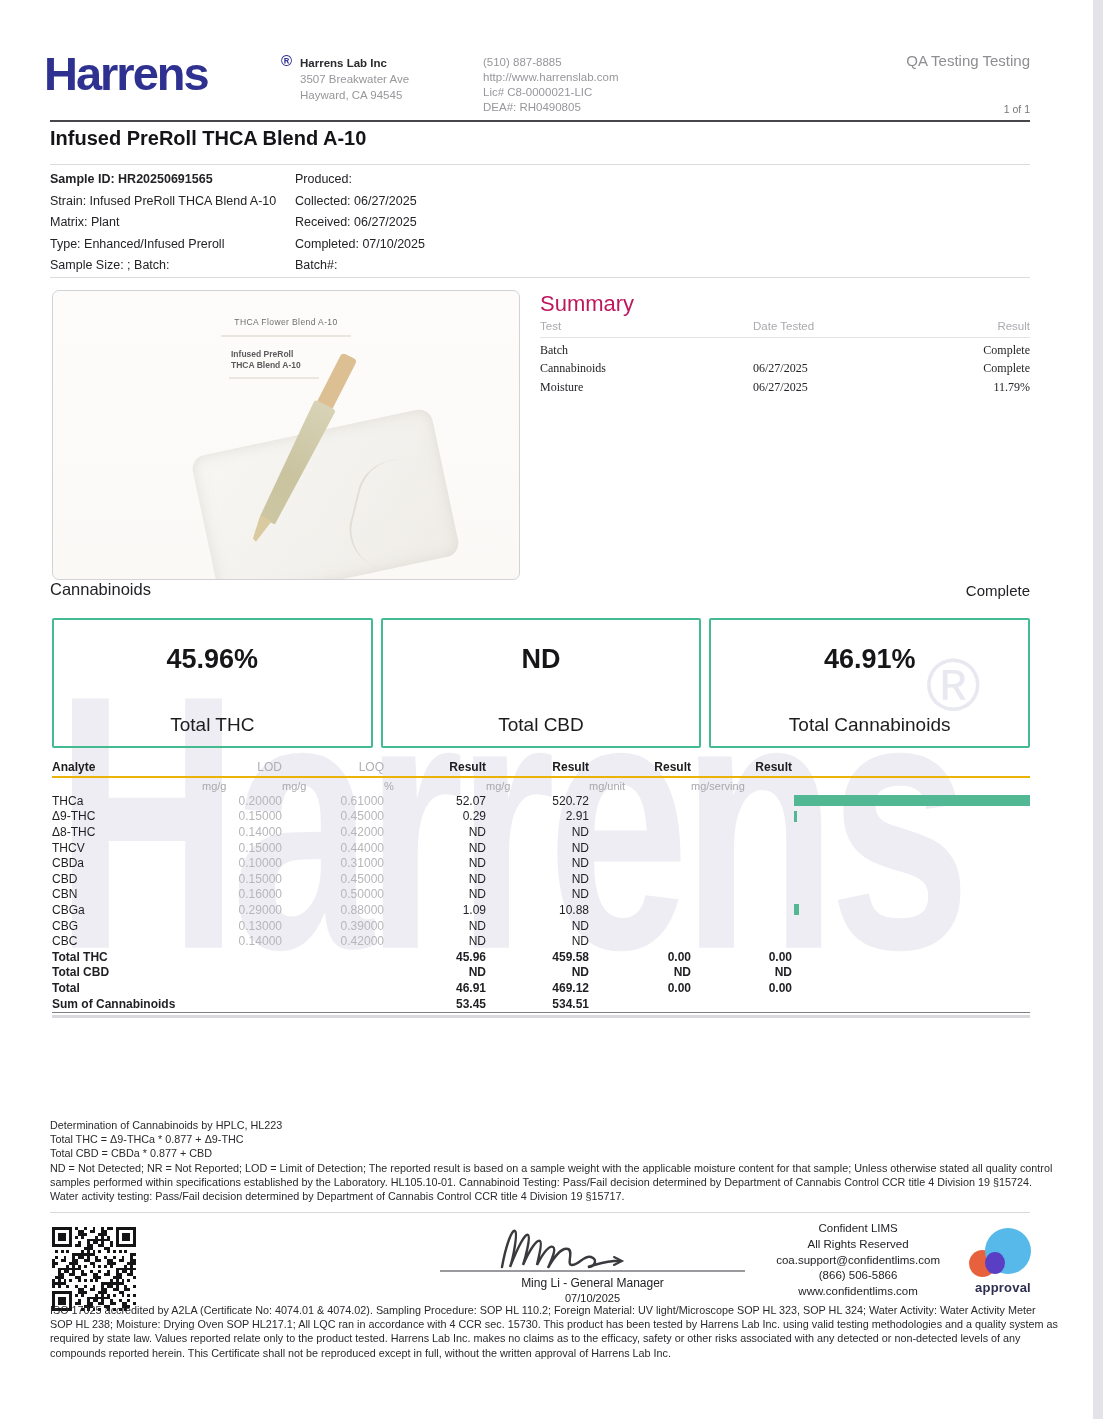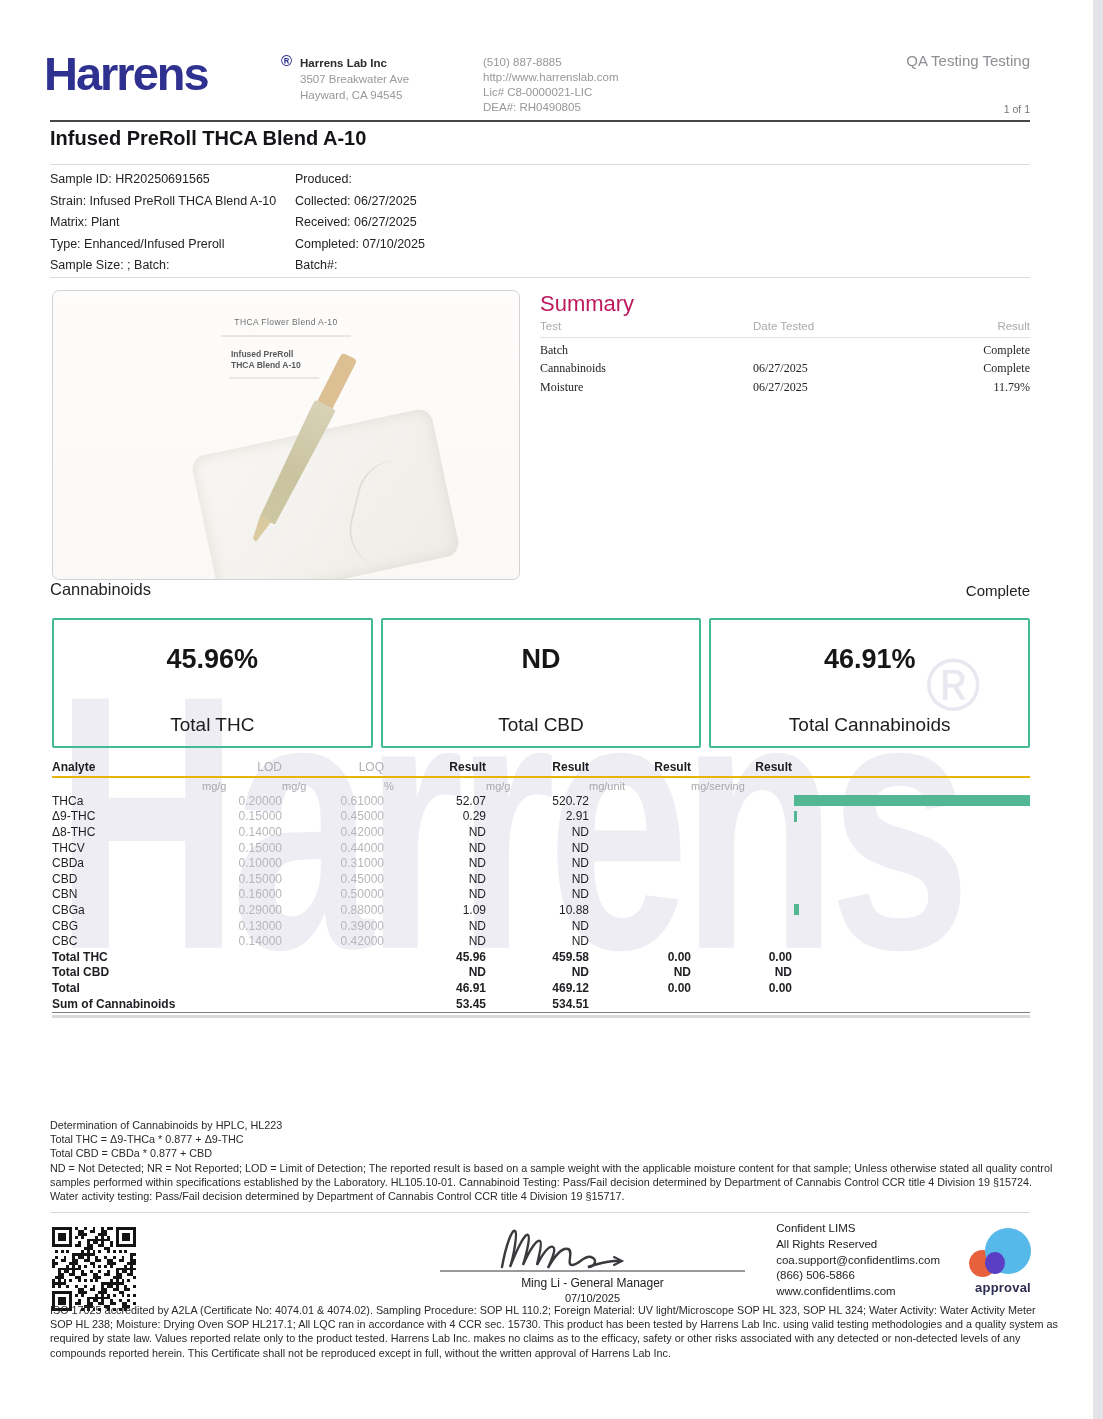--- a/index.html
+++ b/index.html
@@ -18,21 +18,21 @@
   .header-rule{position:absolute;left:50px;right:73px;top:120px;height:2px;background:#47474b;}
 
   .doc-title{position:absolute;left:50px;top:127px;font-size:20px;font-weight:bold;color:#141418;}
 
   
   .meta-top{position:absolute;left:50px;right:73px;top:164px;height:1px;background:#dcdce0;}
   .meta-bottom{position:absolute;left:50px;right:73px;top:277px;height:1px;background:#dcdce0;}
   .meta-col{position:absolute;top:169px;font-size:12.5px;line-height:21.5px;color:#232327;}
   #meta-left{left:50px;}
   #meta-right{left:295px;}
-  #meta-left .meta-line:first-child{font-weight:normal;}
+  #meta-left .meta-line:first-child{font-weight:bold;}
 
   
   .photo-box{position:absolute;left:52px;top:290px;width:466px;height:288px;border:1px solid #d2d2d7;border-radius:7px;background:linear-gradient(180deg,#fdfcfa, #faf9f6);overflow:hidden;}
   .photo-label-top{position:absolute;left:0;top:26px;width:100%;text-align:center;font-size:8.5px;color:#6d6d70;letter-spacing:.4px;}
   .photo-line1{position:absolute;left:168px;top:44px;width:130px;height:2px;background:#e9e6df;}
   .photo-label-left{position:absolute;left:178px;top:58px;font-size:8.5px;font-weight:bold;color:#5b5b5e;line-height:11px;}
   .photo-line2{position:absolute;left:176px;top:86px;width:90px;height:2px;background:#eae7e0;}
   .photo-bag{position:absolute;left:150px;top:140px;width:245px;height:150px;transform:rotate(-12deg);border-radius:14px;background:linear-gradient(135deg, rgba(246,245,241,.7), rgba(235,232,226,.75));box-shadow:inset 0 0 14px rgba(210,206,198,.6);}
   .joint-wrap{position:absolute;left:233px;top:54px;width:32px;height:212px;transform:rotate(27deg);}
   .joint-tip{position:absolute;left:7px;top:0;width:17px;height:56px;background:#dcbf93;border-radius:4px 4px 2px 2px;}
@@ -82,21 +82,21 @@
   #footnotes{position:absolute;left:50px;top:1118px;width:1008px;font-size:10.8px;line-height:14.2px;color:#2a2a2e;}
 
   .sig-divider{position:absolute;left:50px;right:73px;top:1212px;height:1px;background:#d9d9dd;}
 
   
   .qr{position:absolute;left:52px;top:1227px;width:84px;height:84px;}
   .sig-svg{position:absolute;left:492px;top:1221px;}
   .sig-line{position:absolute;left:440px;top:1270px;width:305px;height:2px;background:#9a9a9e;}
   .sig-name{position:absolute;left:440px;top:1276px;width:305px;text-align:center;font-size:12px;color:#232327;}
   .sig-date{position:absolute;left:440px;top:1292px;width:305px;text-align:center;font-size:11px;color:#232327;}
-  #lims-block{position:absolute;right:163px;top:1221px;text-align:left;font-size:11.5px;line-height:15.8px;color:#232327;}
+  #lims-block{position:absolute;right:163px;top:1221px;text-align:center;font-size:11.5px;line-height:15.8px;color:#232327;}
   .conf-logo{position:absolute;left:963px;top:1228px;width:80px;height:72px;}
   .conf-blue{position:absolute;left:22px;top:0;width:46px;height:46px;border-radius:50%;background:#56b9e9;}
   .conf-orange{position:absolute;left:6px;top:22px;width:27px;height:27px;border-radius:50%;background:#e8613d;}
   .conf-purple{position:absolute;left:22px;top:24px;width:20px;height:22px;border-radius:50%;background:#5a3fc4;}
   .conf-text{position:absolute;left:0;top:52px;width:80px;text-align:center;font-size:13px;font-weight:bold;color:#2e2e52;letter-spacing:.2px;}
 
   #accreditation{position:absolute;left:50px;top:1303px;width:1008px;font-size:10.8px;line-height:14.2px;color:#2a2a2e;}
 </style>
 </head>
 <body>

